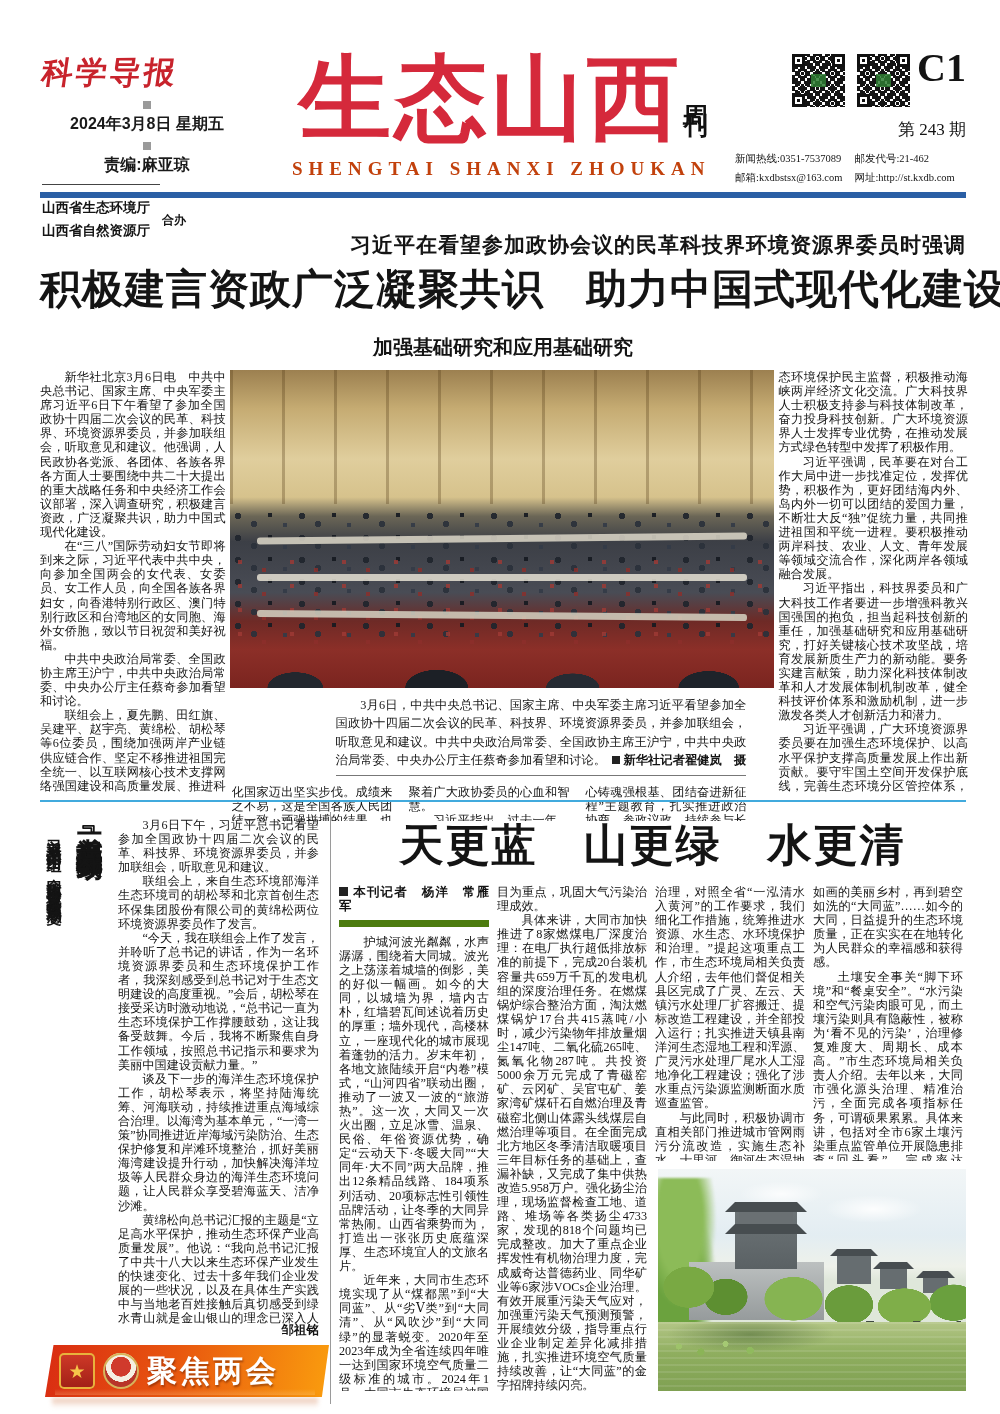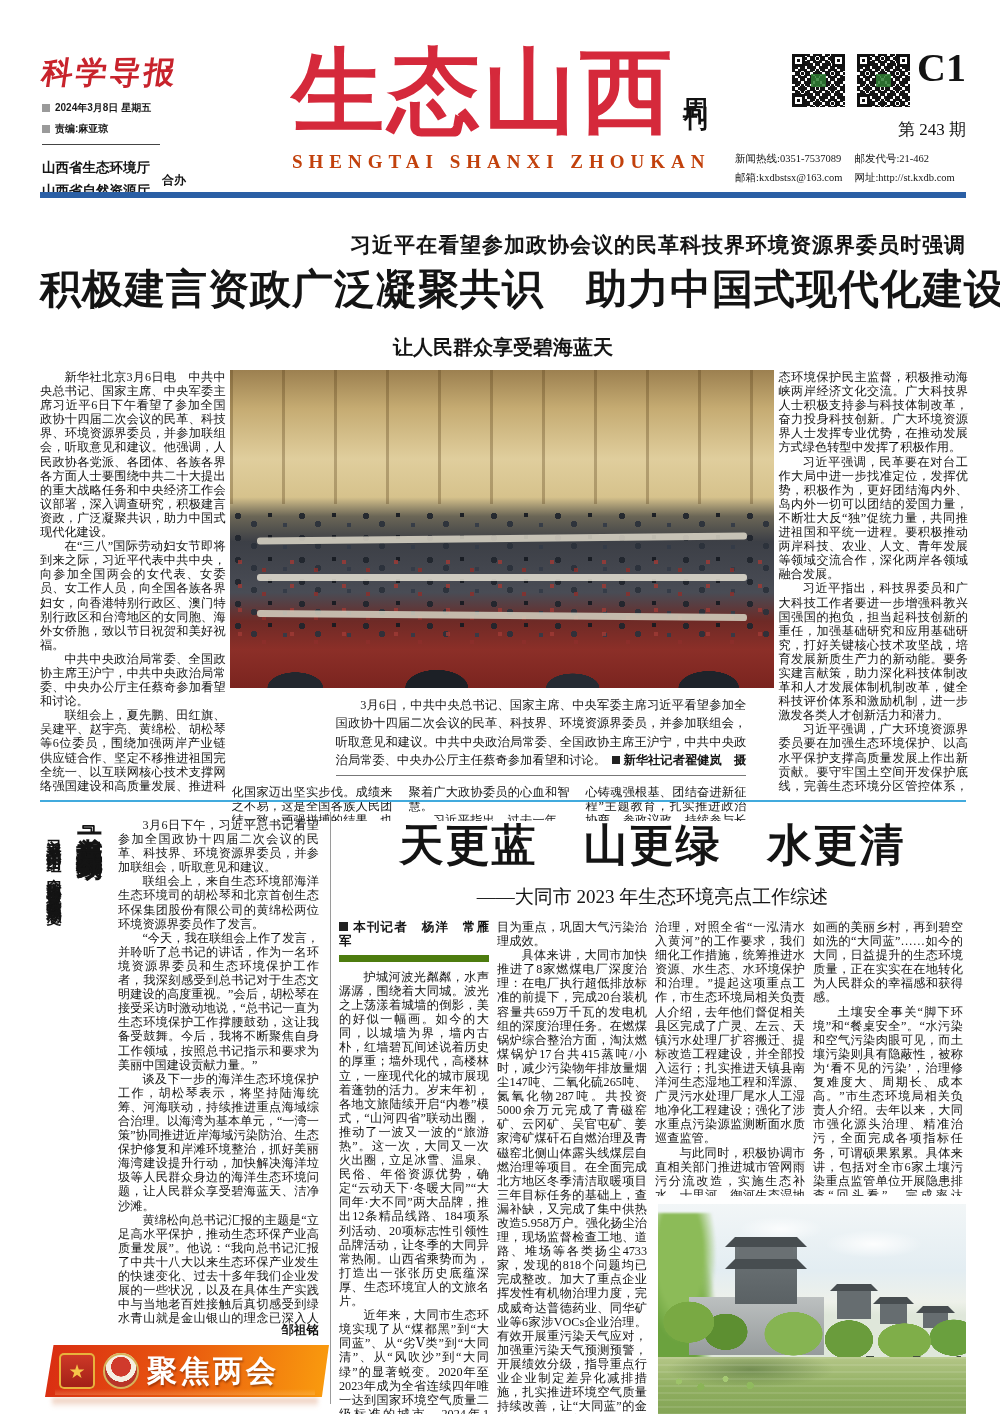--- a/index.html
+++ b/index.html
@@ -2,31 +2,31 @@
 <html><head>
 <meta charset="utf-8">
 <style>
   html,body{margin:0;padding:0;background:#e9e9e9;}
   .page{position:relative;width:1000px;height:1414px;margin:0 auto;background:#fff;overflow:hidden;
         font-family:"Liberation Serif","DejaVu Serif",serif;color:#141414;}
 
   
   .mh-left{position:absolute;left:42px;top:52px;width:210px;}
   .logo{font-size:31px;font-weight:900;color:#c8232c;transform:skewX(-8deg);letter-spacing:3px;}
-  .meta-line{display:flex;align-items:center;gap:5px;font-size:10px;margin-top:7px;color:#1a1a1a;
-             font-family:"Liberation Sans",sans-serif;font-weight:bold;}
+  .meta-line{display:flex;align-items:center;gap:5px;font-size:16px;margin-top:7px;color:#1a1a1a;
+             font-family:"Liberation Sans",sans-serif;font-weight:bold;flex-direction:column;}
   .sq{width:8px;height:8px;background:#9a9a9a;display:inline-block;}
   .mh-rule{width:118px;border-top:1px solid #444;margin:8px 0 12px 0;}
   .organizers{display:flex;align-items:center;gap:12px;font-size:13.5px;font-weight:bold;
               font-family:"Liberation Sans",sans-serif;line-height:1.7;}
   .hb{font-size:12px;font-weight:bold;}
 
   .mh-center{position:absolute;left:292px;top:44px;width:380px;text-align:center;}
   .title-row{position:relative;}
-  .paper-title{margin:0;font-size:92px;line-height:1.05;font-weight:900;color:#d5293b;letter-spacing:4px;white-space:nowrap;}
+  .paper-title{margin:7px;font-size:92px;line-height:1.05;font-weight:900;color:#d5293b;letter-spacing:4px;white-space:nowrap;}
   .weekly{position:absolute;left:388px;top:34px;writing-mode:vertical-rl;font-size:25px;letter-spacing:8px;
           font-weight:bold;color:#111;font-family:"Liberation Sans",sans-serif;}
   .pinyin{margin-top:10px;font-size:19px;font-weight:bold;color:#c2410c;letter-spacing:6px;white-space:nowrap;}
 
   .mh-right{position:absolute;left:735px;top:52px;width:231px;}
   .qr-row{display:flex;gap:8px;margin-left:55px;}
   .qr{width:57px;height:57px;position:relative;box-sizing:border-box;border:2px solid #fff;
       background:
         repeating-conic-gradient(#141414 0 25%, transparent 0 50%) 0 0/6px 6px,
         repeating-conic-gradient(#141414 0 25%, #fff 0 50%) 3px 2px/10px 10px;}
@@ -232,21 +232,21 @@
         <div>邮发代号:21-462</div>
         <div>网址:http://st.kxdb.com</div>
       </div>
     </div>
   </div>
 
   <div class="blue-bar"></div>
 
   <div class="kicker">习近平在看望参加政协会议的民革科技界环境资源界委员时强调</div>
   <h2 class="headline1">积极建言资政广泛凝聚共识　助力中国式现代化建设</h2>
-  <div class="deck1">让人民群众享受碧海蓝天</div>
+  <div class="deck1">加强基础研究和应用基础研究</div>
 
   <div class="s1-body">
     <div class="colL bodytext">
         <p class="para">新华社北京3月6日电　中共中央总书记、国家主席、中央军委主席习近平6日下午看望了参加全国政协十四届二次会议的民革、科技界、环境资源界委员，并参加联组会，听取意见和建议。他强调，人民政协各党派、各团体、各族各界各方面人士要围绕中共二十大提出的重大战略任务和中央经济工作会议部署，深入调查研究，积极建言资政，广泛凝聚共识，助力中国式现代化建设。</p>
         <p class="para">在“三八”国际劳动妇女节即将到来之际，习近平代表中共中央，向参加全国两会的女代表、女委员、女工作人员，向全国各族各界妇女，向香港特别行政区、澳门特别行政区和台湾地区的女同胞、海外女侨胞，致以节日祝贺和美好祝福。</p>
         <p class="para">中共中央政治局常委、全国政协主席王沪宁，中共中央政治局常委、中央办公厅主任蔡奇参加看望和讨论。</p>
         <p class="para">联组会上，夏先鹏、田红旗、吴建平、赵宇亮、黄绵松、胡松琴等6位委员，围绕加强两岸产业链供应链合作、坚定不移推进祖国完全统一、以互联网核心技术支撑网络强国建设和高质量发展、推进科技创新成果产业化、推进生态环保产业高质量发展、加强新污染物治理等作了发言。</p>
       </div>
     <div class="s1-center">
       <div class="photo1">
@@ -298,21 +298,20 @@
     <span class="emblem national">★</span>
     <span class="emblem cppcc"></span>
     <span class="banner-text">聚焦两会</span>
   </div>
   <div class="banner-shadow"></div>
 
   <div class="v-rule"></div>
 
   <div class="story3">
     <h2 class="headline3">天更蓝　山更绿　水更清</h2>
-    <div class="deck3">——大同市 2023 年生态环境亮点工作综述</div>
     <div class="cols4">
       <div class="c c1 bodytext">
         <div class="byline3">本刊记者　杨洋　常雁军</div>
         <div>
             <p class="para">护城河波光粼粼，水声潺潺，围绕着大同城。波光之上荡漾着城墙的倒影，美的好似一幅画。如今的大同，以城墙为界，墙内古朴，红墙碧瓦间述说着历史的厚重；墙外现代，高楼林立，一座现代化的城市展现着蓬勃的活力。岁末年初，各地文旅陆续开启“内卷”模式，“山河四省”联动出圈，推动了一波又一波的“旅游热”。这一次，大同又一次火出圈，立足冰雪、温泉、民俗、年俗资源优势，确定“云动天下·冬暖大同”“大同年·大不同”两大品牌，推出12条精品线路、184项系列活动、20项标志性引领性品牌活动，让冬季的大同异常热闹。山西省乘势而为，打造出一张张历史底蕴深厚、生态环境宜人的文旅名片。</p>
             <p class="para">近年来，大同市生态环境实现了从“煤都黑”到“大同蓝”、从“劣Ⅴ类”到“大同清”、从“风吹沙”到“大同绿”的显著蜕变。2020年至2023年成为全省连续四年唯一达到国家环境空气质量二级标准的城市。2024年1月，大同市生态环境局被国家人社部、生态环境部联合表彰为全国生态环境系统先进集体，是全国生态环境系统最高荣誉。</p>
           </div>
 
       </div>
       <div class="c c2 bodytext">

